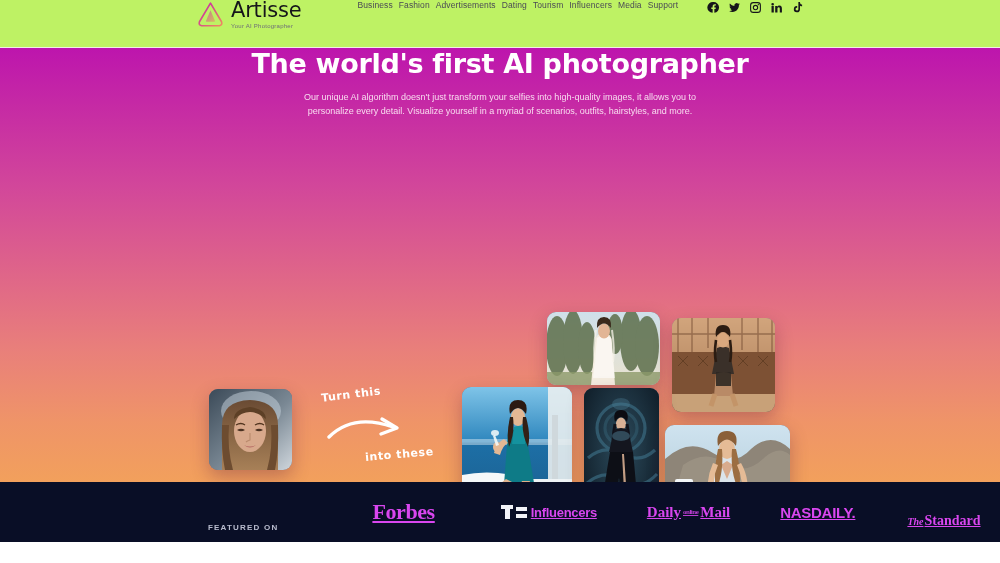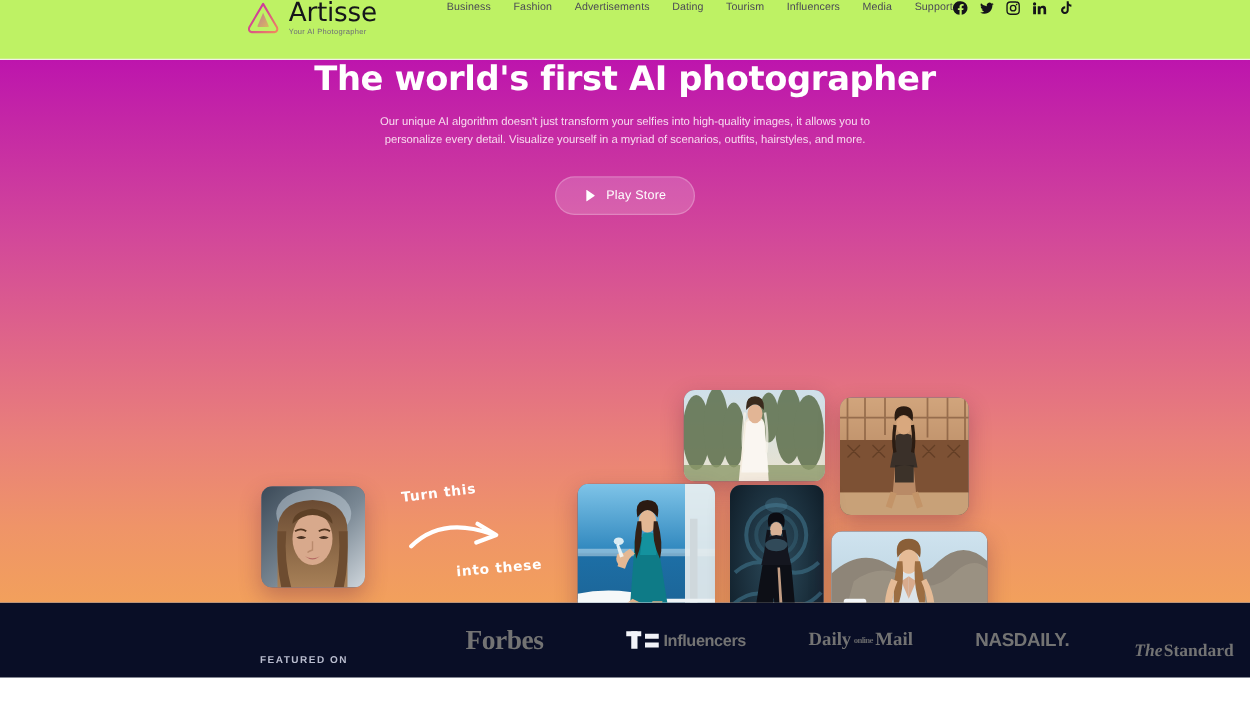--- a/index.html
+++ b/index.html
@@ -26,21 +26,21 @@
   }
   .logo{display:flex;align-items:center;gap:6px;margin-left:196px;}
   .logo-mark{width:29px;height:29px;flex:0 0 29px;}
   .logo-text{display:flex;flex-direction:column;line-height:1;}
   .logo-name{
     font-size:21px;font-weight:400;color:#15151a;letter-spacing:-.2px;
     font-family:"DejaVu Sans", sans-serif;
   }
   .logo-tag{font-size:6px;color:#6d6d78;letter-spacing:.25px;margin-top:2px;}
 
-  .nav{display:flex;align-items:center;gap:18px;margin-left:56px;}
+  .nav{display:flex;align-items:center;gap:6px;margin-left:56px;}
   .nav a{
     font-size:8.5px;color:#4a4a55;text-decoration:none;letter-spacing:.1px;
     white-space:nowrap;
   }
   .socials{display:flex;align-items:center;gap:8px;margin-left:auto;margin-right:196px;}
   .socials .si{width:13px;height:13px;display:block;color:#15151a;}
 
   
   .hero{
     position:relative;height:434px;
@@ -94,35 +94,35 @@
   
   .featured{
     height:60px;background:#090e26;
     display:flex;align-items:center;
   }
   .featured-label{
     margin-left:208px;color:#b9bcce;font-size:8px;
     letter-spacing:1.2px;font-weight:600;margin-top:31px;
   }
   .brands{display:flex;align-items:center;gap:0;margin-left:94px;}
-  .brand{color:#737373;white-space:nowrap;}
+  .brand{color:#d946ef;white-space:nowrap;text-decoration:underline;}
   .b-forbes{font-family:"Liberation Serif", serif;font-size:22px;font-weight:700;letter-spacing:-.4px;}
   .b-tc{display:flex;align-items:center;gap:3px;margin-left:66px;}
   .b-tc .tc-mark{display:flex;gap:2px;align-items:flex-start;}
   .b-tc .tc-bar{background:#f2f3f8;}
   .tc-t{width:5px;height:14px;}
   .tc-t-top{width:12px;height:4px;}
   .tc-c1{width:11px;height:4px;}
   .tc-c2{width:11px;height:4px;}
   .b-tc .tc-word{font-size:13px;font-weight:700;letter-spacing:-.3px;}
   .b-dm{margin-left:50px;font-family:"Liberation Serif", serif;font-size:15px;font-weight:700;display:flex;align-items:center;gap:2px;}
   .b-dm .dm-mid{font-size:7px;letter-spacing:-.5px;opacity:.85;}
   .b-nas{margin-left:50px;font-size:15px;font-weight:700;letter-spacing:-.3px;}
   .b-std{margin-left:52px;font-family:"Liberation Serif", serif;font-size:14px;font-weight:700;display:flex;align-items:baseline;gap:1px;}
-  .b-std .std-pre{font-size:14px;font-style:italic;margin-top:20px;}
+  .b-std .std-pre{font-size:10px;font-style:italic;margin-top:20px;}
 </style>
 </head>
 <body>
 
 <div class="page">
 
 
   <div class="header">
     <div class="logo">
       <span class="logo-mark">
@@ -183,28 +183,20 @@
           </svg>
       </span>
     </div>
   </div>
 
   <div class="hero">
     <h1 class="hero-head">The world's first AI photographer</h1>
     <p class="hero-sub">Our unique AI algorithm doesn't just transform your selfies into high-quality images, it allows you to personalize every detail. Visualize yourself in a myriad of scenarios, outfits, hairstyles, and more.</p>
 
     <div class="cta-row">
-      <div class="cta">
-        <span>
-          <svg viewBox="0 0 24 24" fill="#ffffff">
-              <path d="M4.5 2.6v18.8c0 .5.5.8.9.5l13.4-9.4c.4-.3.4-.8 0-1L5.4 2.1c-.4-.3-.9 0-.9.5z"></path>
-            </svg>
-        </span>
-        <span>Play Store</span>
-      </div>
     </div>
 
     <div class="collage">
 
       <div class="ph" style="left:209px;top:341px;width:83px;height:81px;">
         <svg viewBox="0 0 83 81" preserveAspectRatio="none">
           <defs>
             <linearGradient id="selfBg" x1="0" y1="0" x2="1" y2="1">
               <stop offset="0%" stop-color="#3b4a58"></stop>
                 <stop offset="55%" stop-color="#7a8894"></stop>

